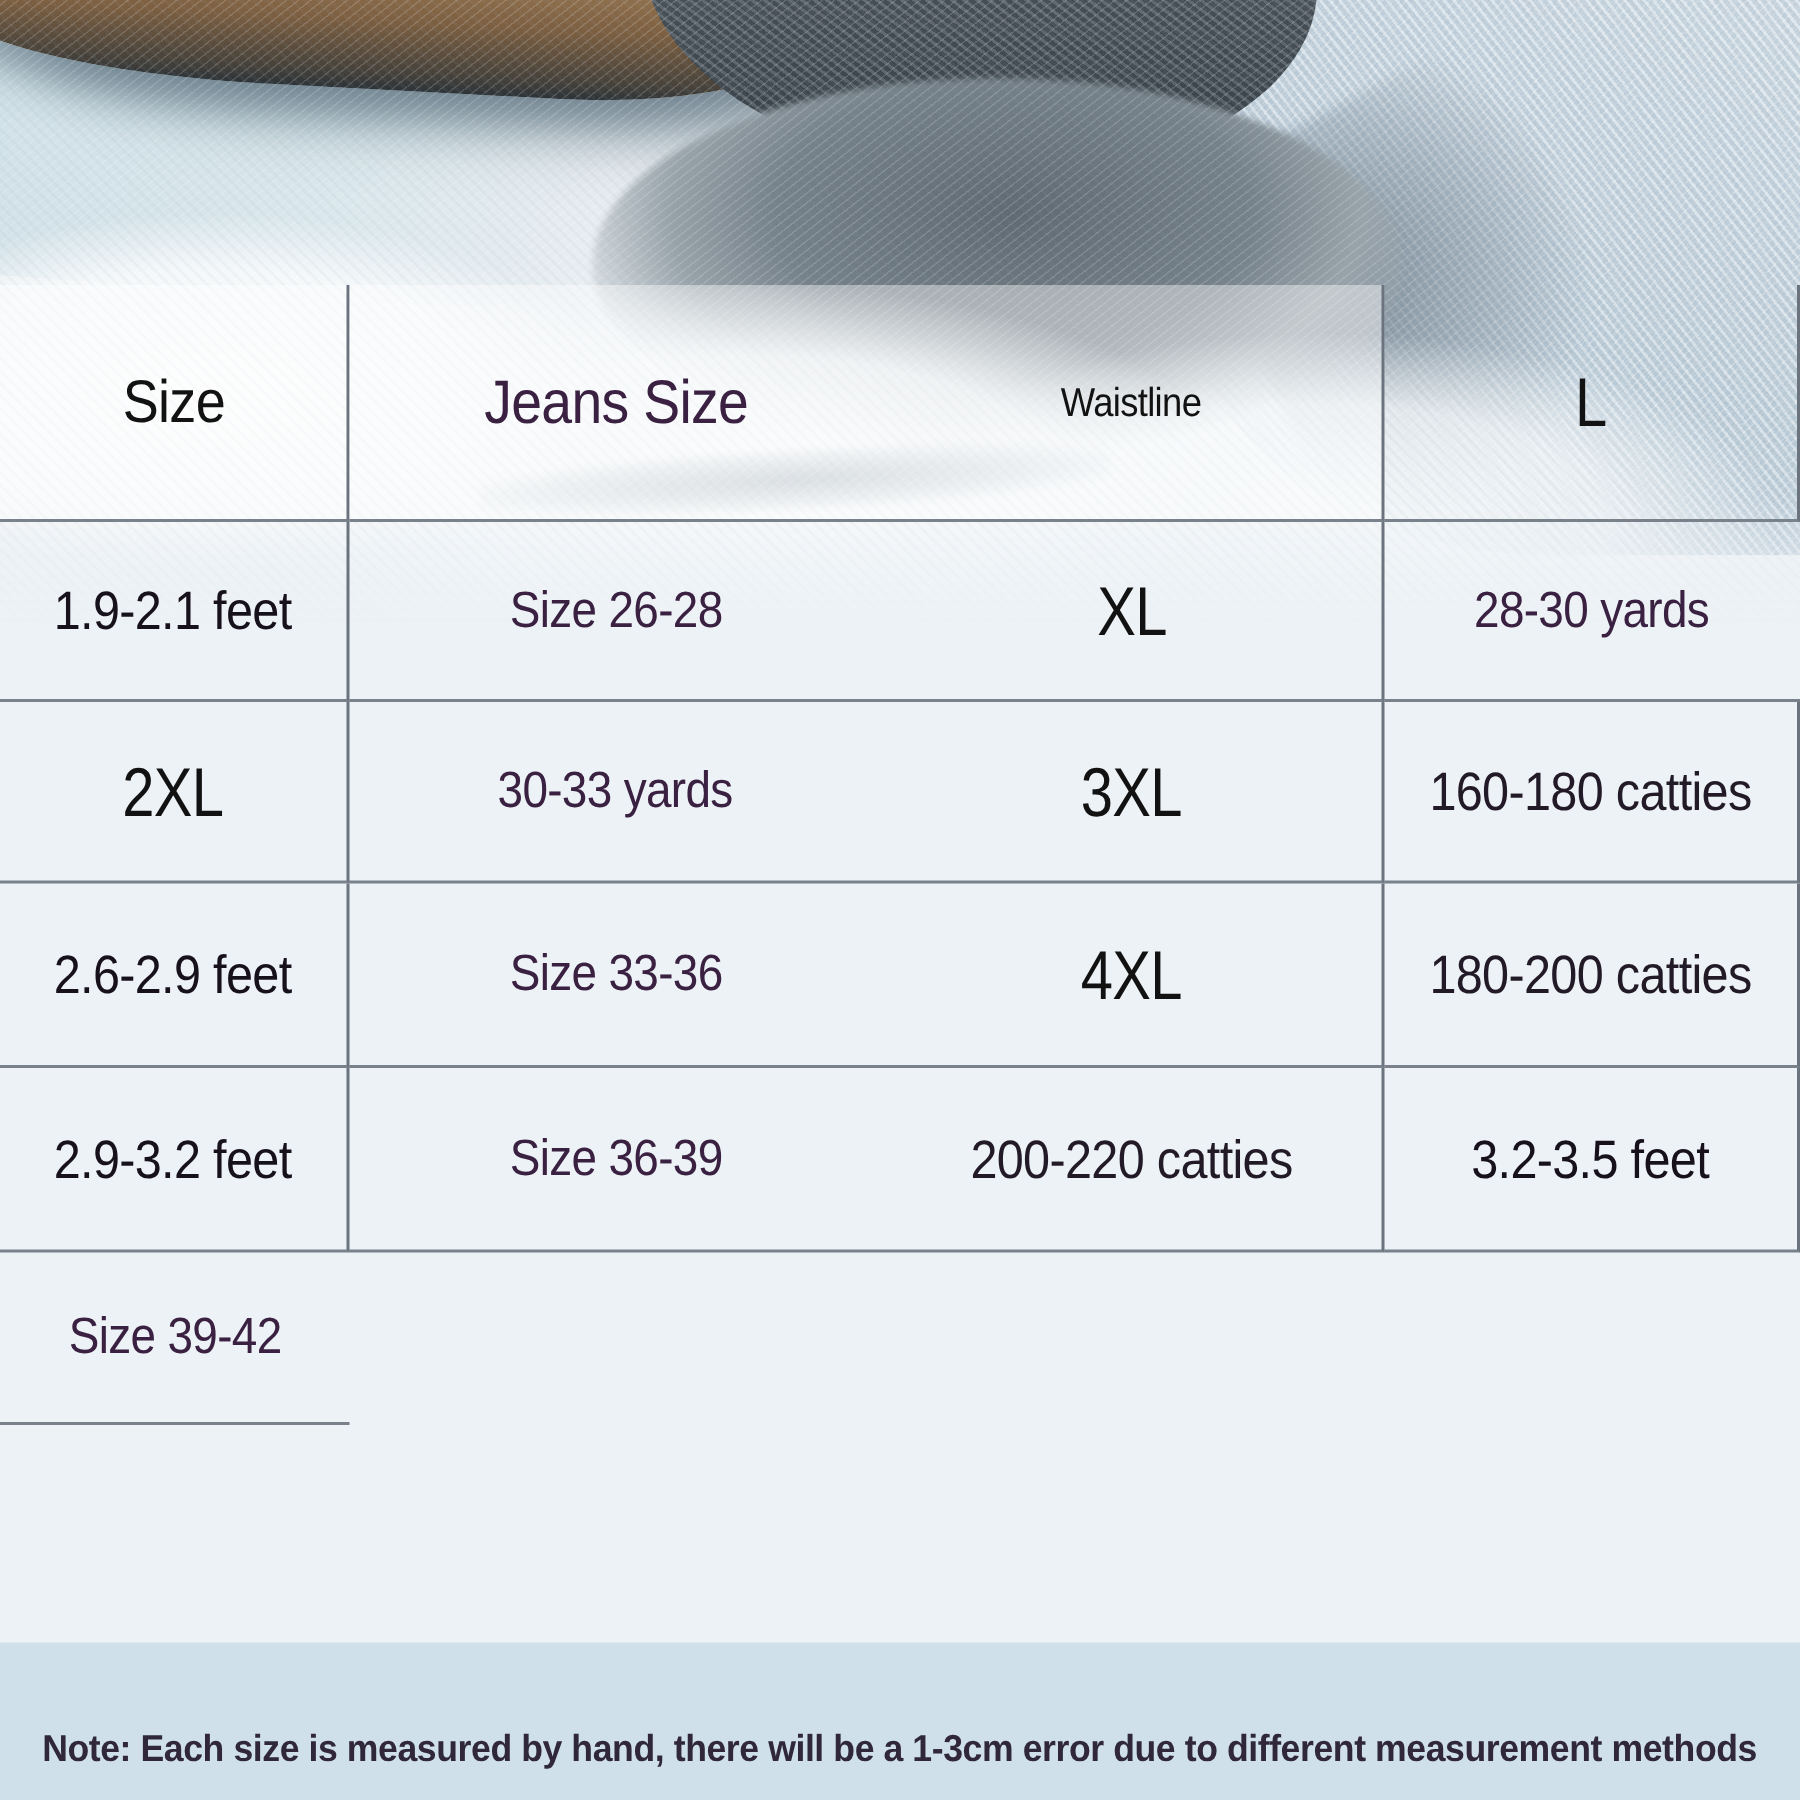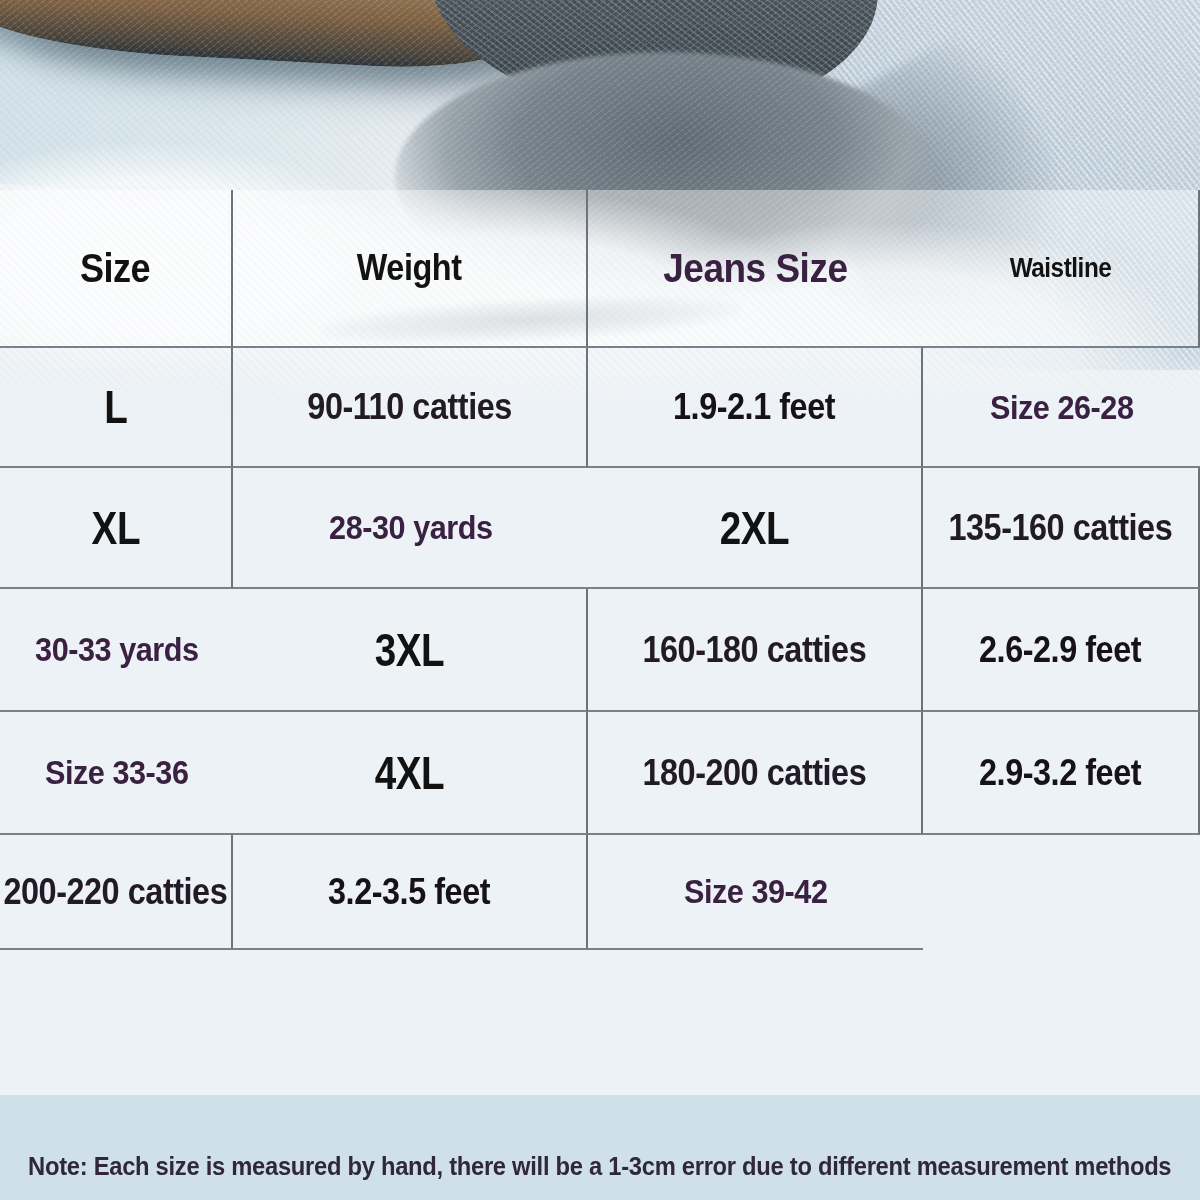--- a/index.html
+++ b/index.html
@@ -94,21 +94,21 @@
     position:absolute;left:0;top:190px;width:1200px;height:905px;
     display:grid;
     grid-template-columns:233px 355px 335px 277px;
     grid-template-rows:158px 120px 121px 123px 123px 115px 145px;
   }
   .cell{
     display:flex;align-items:center;justify-content:center;
     border-right:2px solid var(--grid-line);
     border-bottom:2px solid var(--grid-h-line);
     box-sizing:border-box;
-    font-weight:700;
+    font-weight:400;
   }
   .cell.last-col{border-right:none;}
   .cell.header{background:rgba(255,255,255,.42);}
   .cell span{display:inline-block;transform:scaleX(.9);transform-origin:center;letter-spacing:-.5px;white-space:nowrap;}
   .h-size span{font-size:40px;color:var(--header-text);}
   .h-weight span{font-size:36px;color:var(--header-text);}
   .h-waist span{font-size:27px;color:var(--header-text);}
   .h-jeans span{font-size:41px;color:var(--accent-purple);}
   .c-size span{font-size:46px;color:var(--header-text);transform:scaleX(.84);}
   .c-weight span{font-size:36px;color:var(--weight-text);}
@@ -141,55 +141,46 @@
     <div class="snow-surface"></div>
     <div class="crevice"></div>
     <div class="snow-grain"></div>
   </div>
 
   <div class="size-table">
 
     <div class="cell header h-size">
         <span>Size</span>
       </div>
-    <div class="cell header h-weight">
-        <span>Weight</span>
-      </div>
     <div class="cell header h-jeans last-col">
         <span>Jeans Size</span>
       </div>
     <div class="cell header h-waist">
         <span>Waistline</span>
       </div>
 
     <div class="cell c-size">
         <span>L</span>
       </div>
-    <div class="cell c-weight">
-        <span>90-110 catties</span>
-      </div>
     <div class="cell c-waist">
         <span>1.9-2.1 feet</span>
       </div>
     <div class="cell c-jeans last-col">
         <span>Size 26-28</span>
       </div>
 
     <div class="cell c-size">
         <span>XL</span>
       </div>
     <div class="cell c-jeans last-col">
         <span>28-30 yards</span>
       </div>
 
     <div class="cell c-size">
         <span>2XL</span>
-      </div>
-    <div class="cell c-weight">
-        <span>135-160 catties</span>
       </div>
     <div class="cell c-jeans last-col">
         <span>30-33 yards</span>
       </div>
 
     <div class="cell c-size">
         <span>3XL</span>
       </div>
     <div class="cell c-weight">
         <span>160-180 catties</span>
@@ -202,20 +193,23 @@
       </div>
 
     <div class="cell c-size">
         <span>4XL</span>
       </div>
     <div class="cell c-weight">
         <span>180-200 catties</span>
       </div>
     <div class="cell c-waist">
         <span>2.9-3.2 feet</span>
+      </div>
+    <div class="cell c-jeans last-col">
+        <span>Size 36-39</span>
       </div>
 
     <div class="cell c-weight">
         <span>200-220 catties</span>
       </div>
     <div class="cell c-waist">
         <span>3.2-3.5 feet</span>
       </div>
     <div class="cell c-jeans last-col">
         <span>Size 39-42</span>

